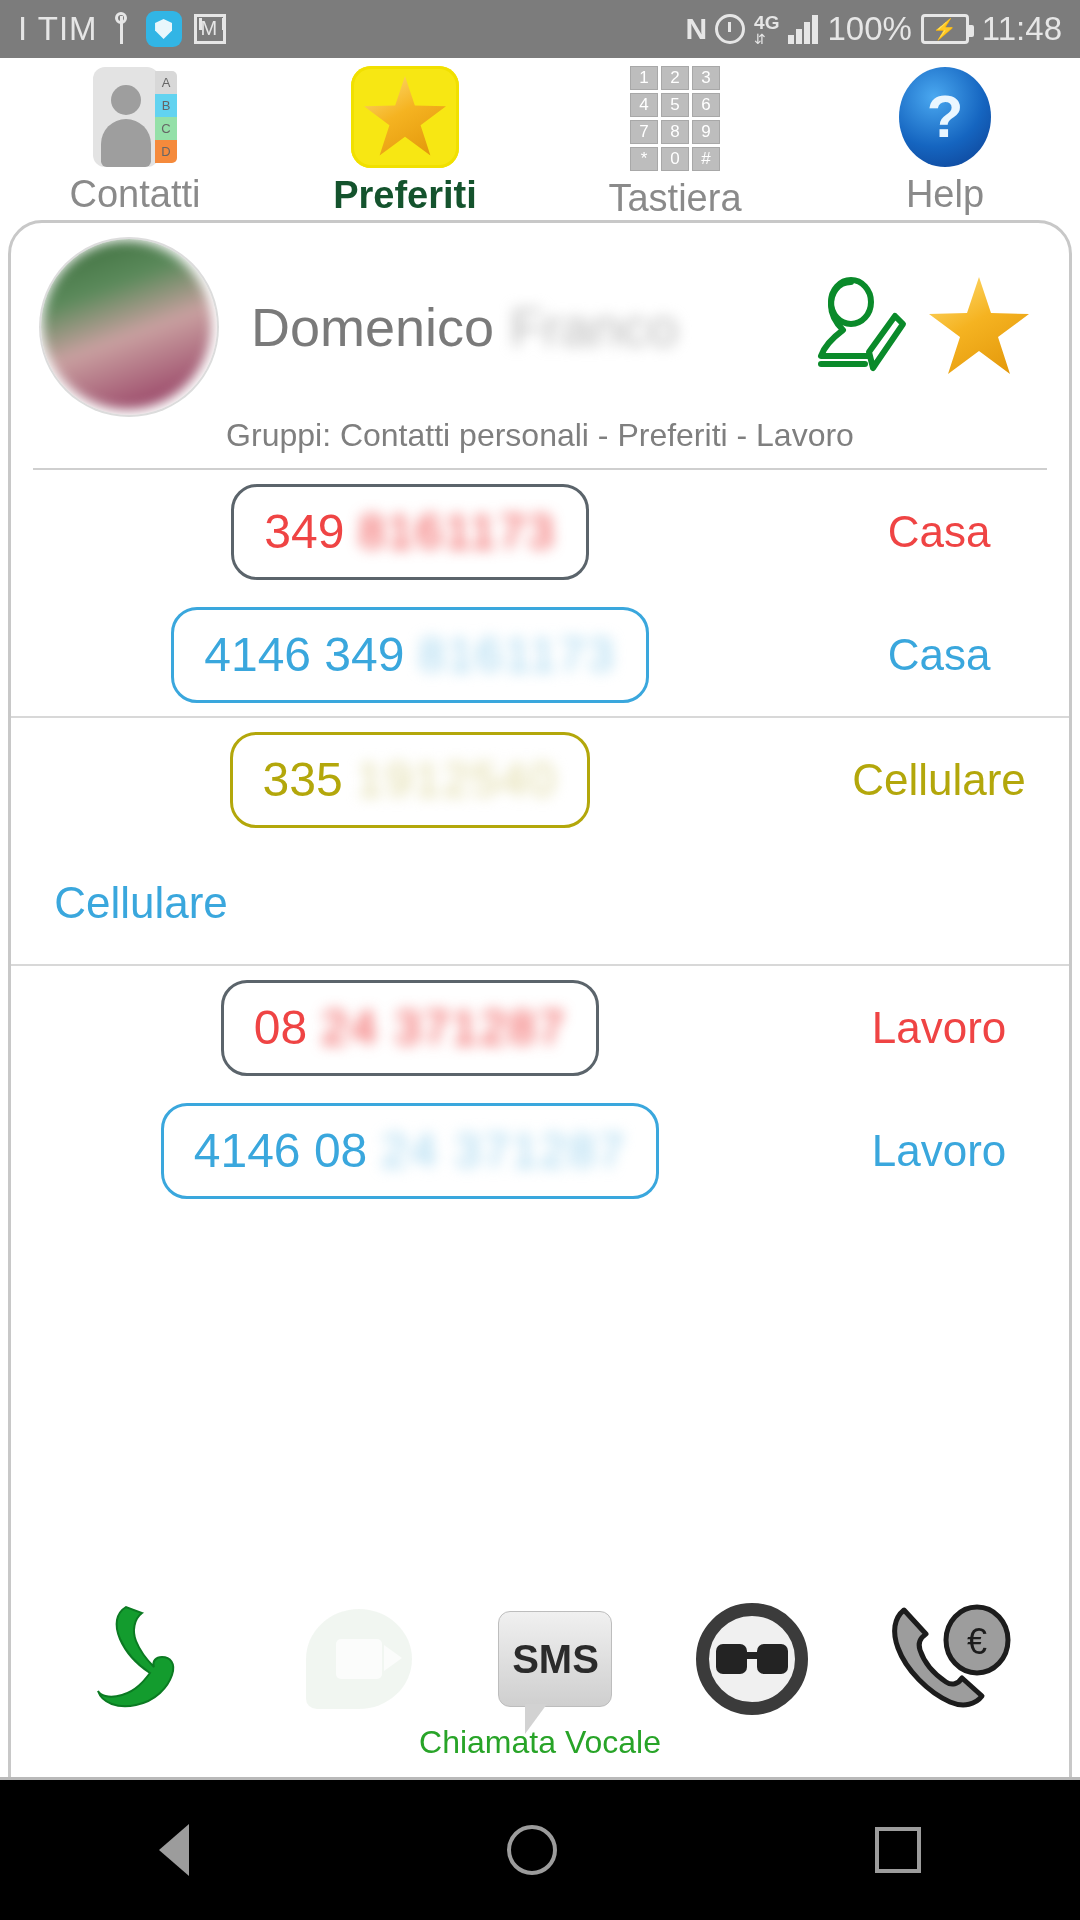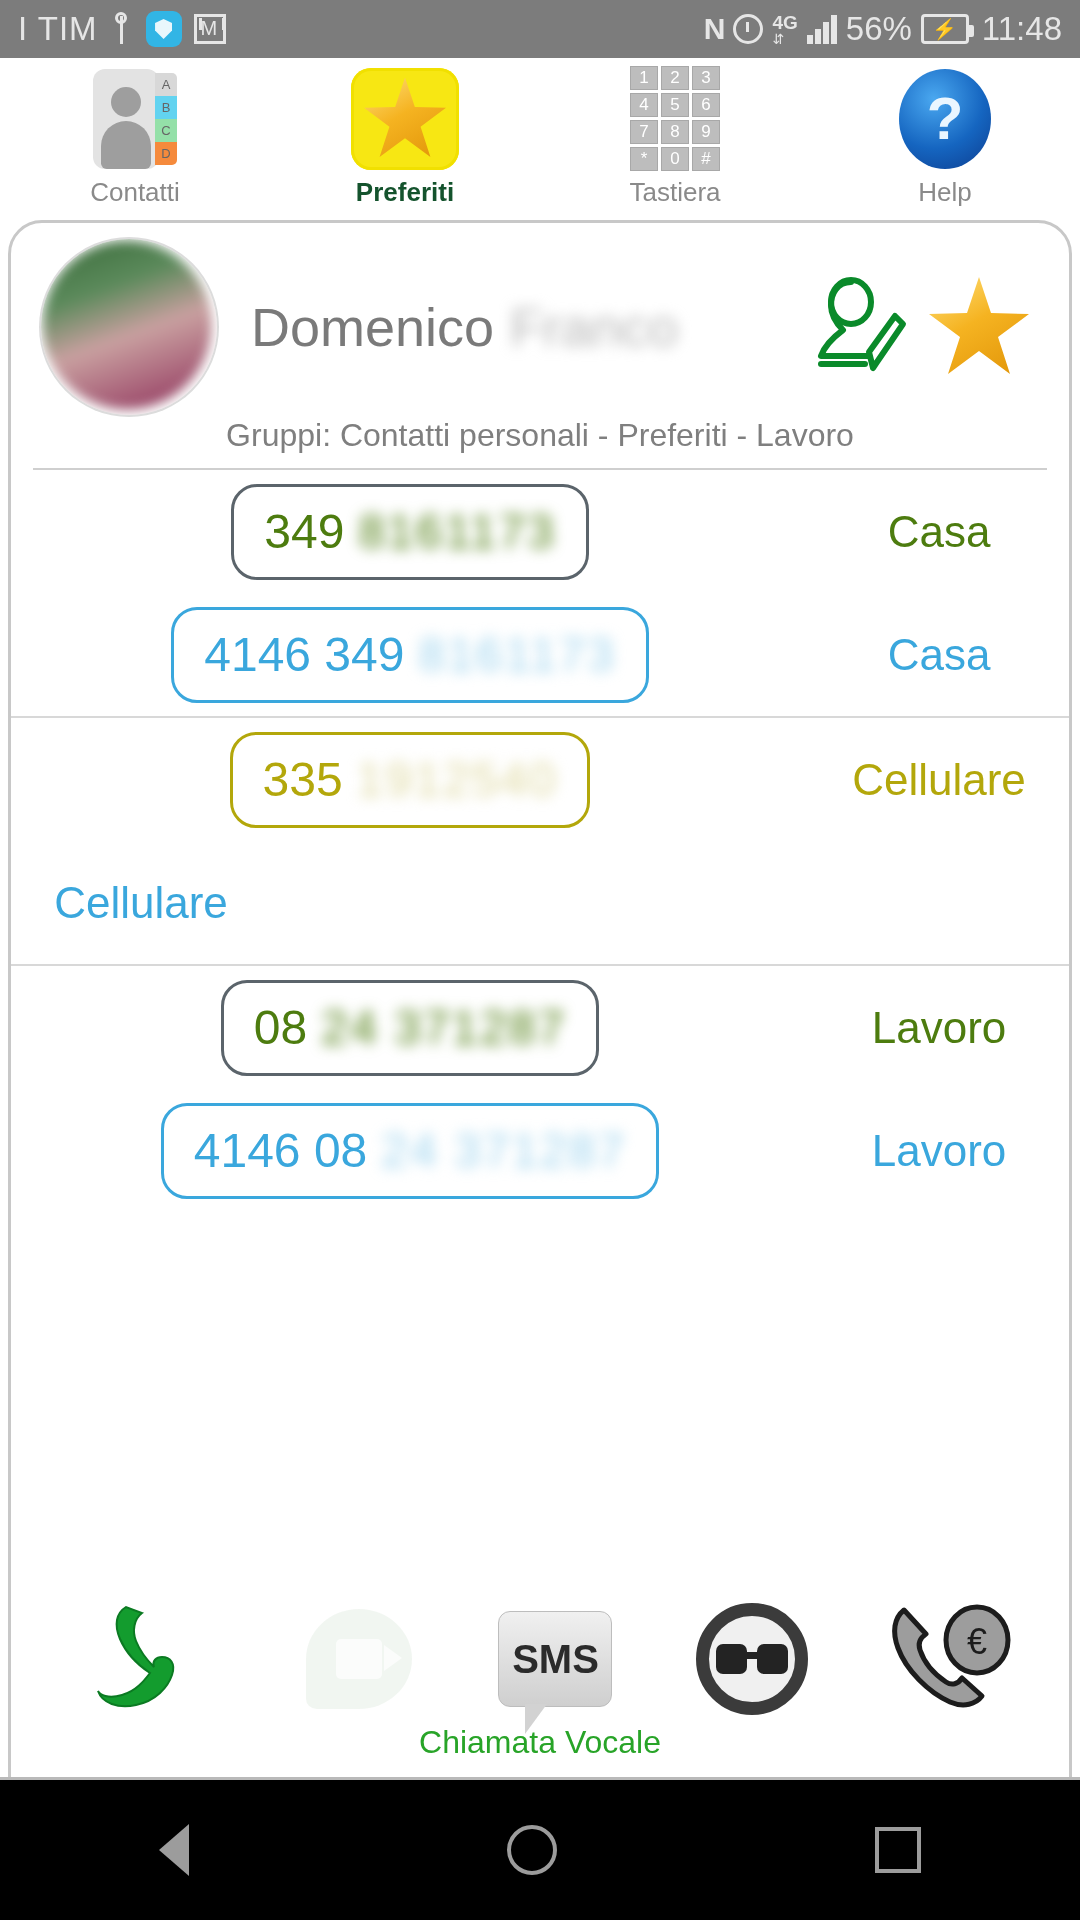--- a/index.html
+++ b/index.html
@@ -72,21 +72,21 @@
   .sb-bolt { color: #e6e6e6; font-size: 20px; line-height: 1; }
   .sb-time { font-size: 33px; color: #e6e6e6; margin-left: 4px; }
 
   
   .tabs {
     position: absolute; top: 58px; left: 0; width: 1080px; height: 158px;
     display: flex; background: #fff;
   }
   .tab { flex: 1; display: flex; flex-direction: column; align-items: center; justify-content: flex-start; padding-top: 8px; }
   .tab-ico { height: 105px; display: flex; align-items: center; justify-content: center; }
-  .tab-label { font-size: 26px; color: #8a8a8a; margin-top: 6px; }
+  .tab-label { font-size: 38px; color: #8a8a8a; margin-top: 6px; }
   .tab-label.active { color: #14532d; font-weight: 700; }
 
   
   .ico-contacts { width: 84px; height: 100px; position: relative; }
   .ico-contacts .body {
     position: absolute; left: 0; top: 0; width: 66px; height: 100px;
     background: #e3e3e3; border-radius: 12px;
   }
   .ico-contacts .head {
     position: absolute; left: 18px; top: 18px; width: 30px; height: 30px;
@@ -166,21 +166,21 @@
   .prow { display: flex; align-items: center; height: 123px; }
   .pill {
     border-radius: 26px; border: 3px solid #555f66; background: #fff;
     height: 96px; display: flex; align-items: center; padding: 0 30px;
     font-size: 48px; color: #6d6d6d; white-space: nowrap;
   }
   .pill .blur { filter: blur(7px); margin-left: 14px; letter-spacing: 2px; }
   .plabel { font-size: 44px; color: #7a7a7a; width: 260px; text-align: center; flex: 0 0 auto; }
 
   .prow.gray .pill { border-color: #5b646b; }
-  .prow.gray .pill, .prow.gray .plabel { color: #4d7c0f; }
+  .prow.gray .pill, .prow.gray .plabel { color: #ef4444; }
 
   .prow.blue .pill { border-color: #3aa7dd; color: #3aa7dd; }
   .prow.blue .plabel { color: #3aa7dd; }
   .prow.blue .pill .blur { color: #9fd4ee; }
 
   .prow.olive .pill { border-color: #b3a70b; color: #b3a70b; }
   .prow.olive .plabel { color: #b3a70b; }
   .prow.olive .pill .blur { color: #ded8a0; }
 
   .sep { height: 2px; background: #d8d8d8; }
@@ -265,21 +265,21 @@
       <span class="sb-net">
         <span class="sb-4g">4G</span>
         <span class="sb-arrows">⇵</span>
       </span>
       <span class="sb-bars">
           <i></i>
           <i></i>
           <i></i>
           <i></i>
         </span>
-      <span class="sb-pct">56%</span>
+      <span class="sb-pct">100%</span>
       <span class="sb-batt">
           <span class="sb-bolt">⚡</span>
         </span>
       <span class="sb-time">11:48</span>
     </div>
   </div>
 
   <div class="tabs">
 
     <div class="tab">

